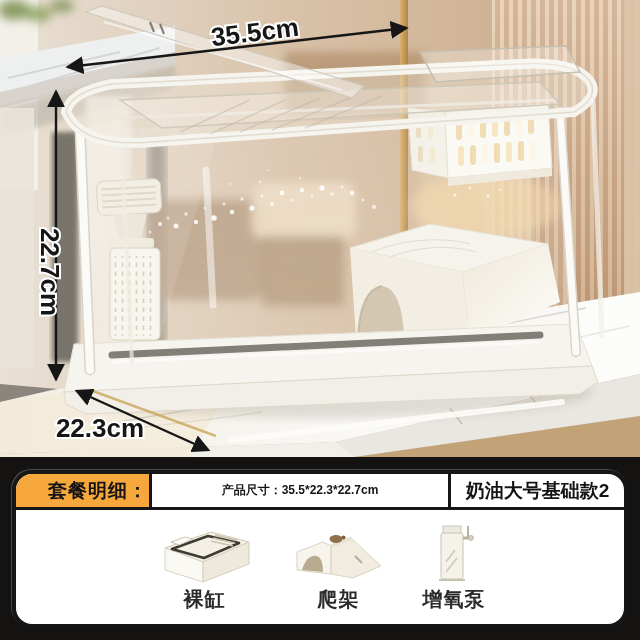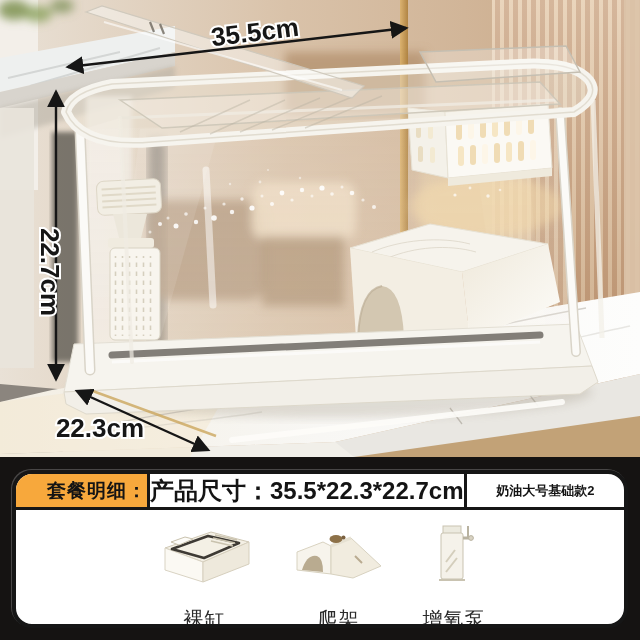--- a/index.html
+++ b/index.html
@@ -9,26 +9,26 @@
   .photo svg{display:block;}
   
   .bottom{position:absolute;top:457px;left:0;width:640px;height:183px;background:#151312;}
   .panel{position:absolute;left:12px;top:13px;width:616px;height:158px;box-sizing:border-box;
          background:#ffffff;border:4px solid #161616;border-radius:20px;overflow:hidden;
          box-shadow:-1px -1px 0 rgba(255,255,255,.22);}
   .panel-header{display:flex;height:33px;border-bottom:3px solid #161616;}
   .ph-cell{display:flex;align-items:center;justify-content:center;box-sizing:border-box;
            font-weight:700;color:#141414;white-space:nowrap;}
   .cell-package{width:136px;border-right:3px solid #161616;font-size:19px;letter-spacing:1px;background:#F7A83C;}
-  .cell-size{flex:1;font-size:24px;text-align:center;}
-  .cell-variant{width:176px;border-left:3px solid #161616;font-size:13px;}
+  .cell-size{flex:1;font-size:12px;text-align:center;}
+  .cell-variant{width:176px;border-left:3px solid #161616;font-size:19px;}
   .panel-body{display:flex;align-items:flex-start;justify-content:center;gap:34px;padding-top:8px;}
   .kit-item{display:flex;flex-direction:column;align-items:center;}
   .kit-thumb{height:68px;display:flex;align-items:flex-end;justify-content:center;}
-  .kit-label{font-size:20px;font-weight:400;color:#2b2b2b;margin-top:20px;letter-spacing:1px;}
+  .kit-label{font-size:20px;font-weight:700;color:#2b2b2b;margin-top:0;letter-spacing:1px;}
 </style>
 </head>
 <body>
 
 <div class="stage">
 
   <div class="photo">
   <svg width="640" height="457" viewBox="0 0 640 457">
     <defs>
       <linearGradient id="bgG" x1="0" y1="0" x2="1" y2="0">

